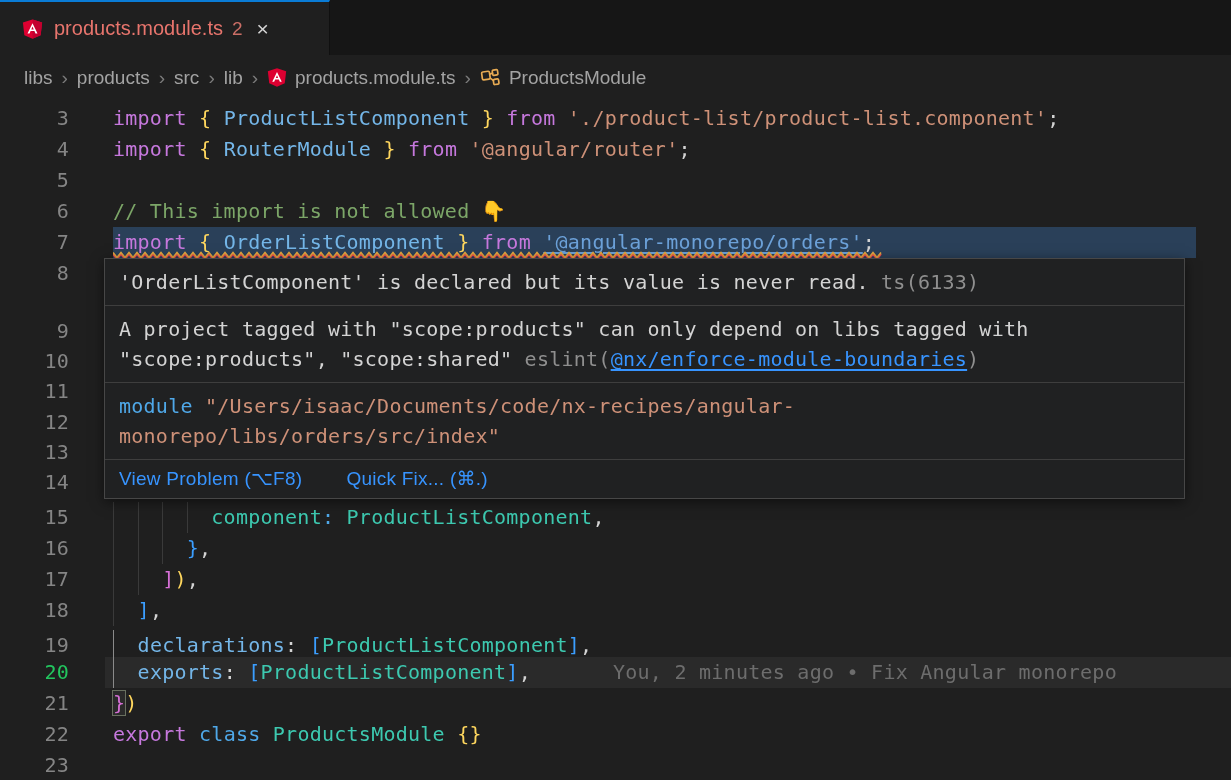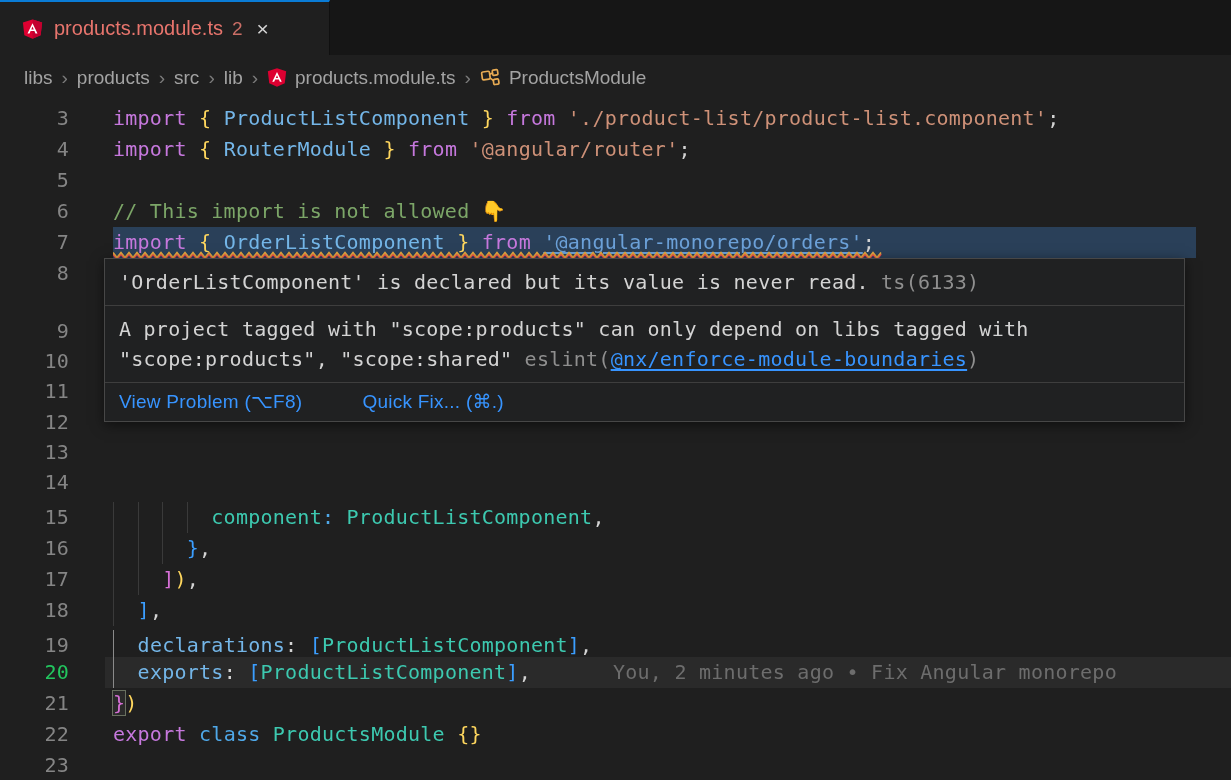--- a/index.html
+++ b/index.html
@@ -67,21 +67,21 @@
   }
   .hs{
     padding:8px 14px;border-bottom:1px solid #3e3e3e;
     font:20px/30px "DejaVu Sans Mono",monospace;letter-spacing:.25px;
     color:var(--c-msg);
   }
   .hs .hrow{white-space:pre;}
   .tk-msg{color:var(--c-msg);} .tk-dim{color:var(--c-dim);}
   .tk-link{color:var(--c-link);text-decoration:underline;text-underline-offset:3px;cursor:pointer;margin-top:28px;}
   .hactions{
-    display:flex;align-items:center;gap:60px;padding:6px 14px;height:26px;
+    display:flex;align-items:center;gap:44px;padding:6px 14px;height:26px;
     font-family:"Liberation Sans",sans-serif;font-size:19px;border-bottom:none;
   }
   .haction{color:var(--c-link);cursor:pointer;}
   svg{display:block;}
 </style>
 </head>
 <body>
 
 <div class="tabbar">
   <div class="tab">
@@ -245,17 +245,21 @@
   </div>
 
 <div class="hover">
   <div class="hs">
       <div class="hrow"><span class="tk-msg">'OrderListComponent' is declared but its value is never read.</span><span class="tk-dim"> ts(6133)</span></div>
     </div>
   <div class="hs">
       <div class="hrow"><span class="tk-msg">A project tagged with "scope:products" can only depend on libs tagged with</span></div>
       <div class="hrow"><span class="tk-msg">"scope:products", "scope:shared" </span><span class="tk-dim">eslint(</span><span class="tk-link">@nx/enforce-module-boundaries</span><span class="tk-dim">)</span></div>
     </div>
+  <div class="hs">
+      <div class="hrow"><span class="tk-kw2">module</span><span class="tk-str"> "/Users/isaac/Documents/code/nx-recipes/angular-</span></div>
+      <div class="hrow"><span class="tk-str">monorepo/libs/orders/src/index"</span></div>
+    </div>
   <div class="hs hactions">
     <span class="haction">View Problem (⌥F8)</span>
     <span class="haction">Quick Fix... (⌘.)</span>
   </div>
 </div>
 
 </body></html>

